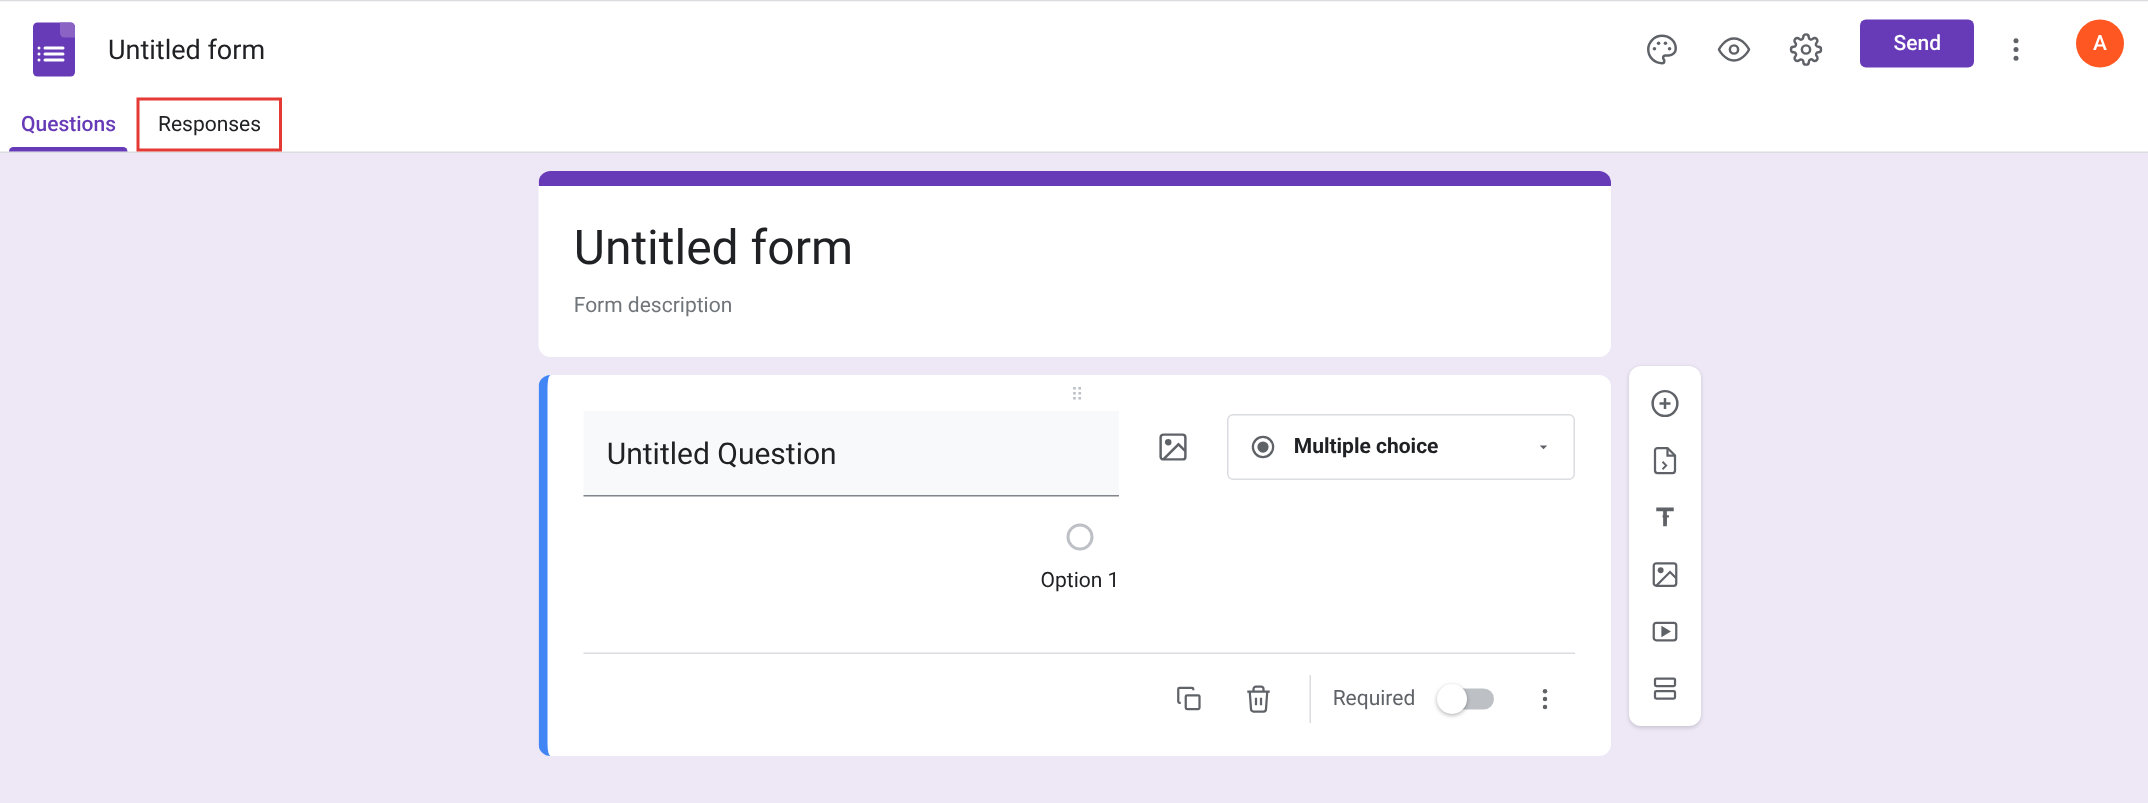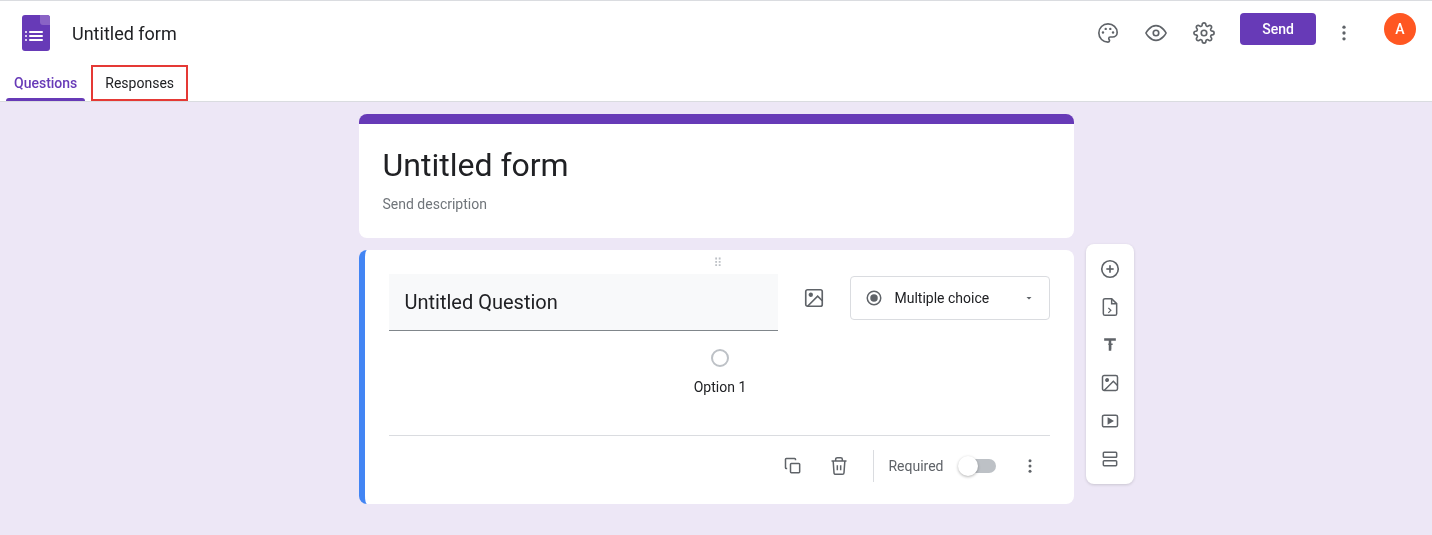--- a/index.html
+++ b/index.html
@@ -249,29 +249,30 @@
       height: 40px;
       display: flex;
       align-items: center;
       justify-content: center;
       color: #5f6368;
       cursor: pointer;
       margin: 4px 0 0 0;
     }
     
     .type-selector {
-      width: 200px;
+      width: 232px;
       border: 1px solid #dadce0;
       border-radius: 4px;
       padding: 12px 14px;
       display: flex;
       align-items: center;
       gap: 12px;
       cursor: pointer;
       margin: 2px 0 0 0;
+      font-weight: bold;
     }
     
     .type-selector-text {
       flex: 1;
       font-size: 14px;
       color: #202124;
     }
     
     .option-row {
       display: flex;
@@ -444,21 +445,21 @@
 
 <div class="tabs">
   <div class="tab active">Questions</div>
   <div class="tab highlighted">Responses</div>
 </div>
 
 <div class="workspace">
   <div class="form-container">
     <div class="title-card">
       <div class="form-title">Untitled form</div>
-      <div class="form-description">Send description</div>
+      <div class="form-description">Form description</div>
     </div>
 
     <div class="question-card">
       <div class="drag-handle">⠿</div>
 
       <div class="question-row">
         <input class="question-input" value="Untitled Question" style="">
         <div class="image-icon-btn">
           <svg width="22" height="22" viewBox="0 0 24 24" fill="none" stroke="currentColor" stroke-width="1.8">
             <rect x="3" y="3" width="18" height="18" rx="2"></rect>

